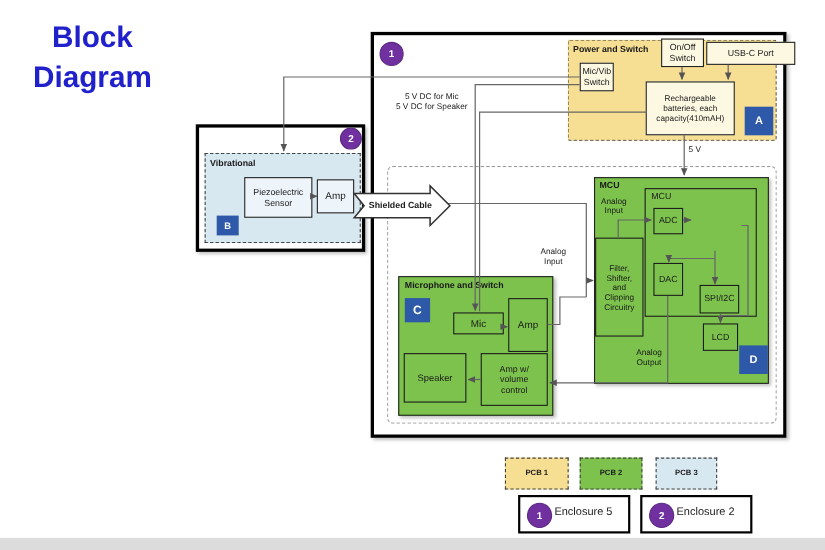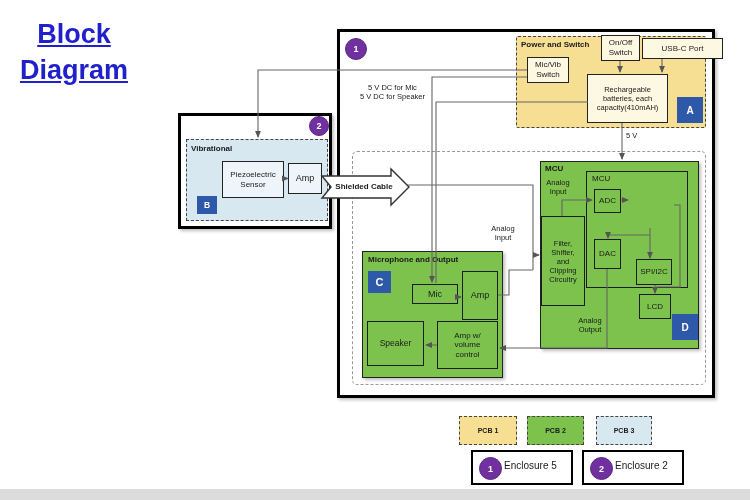--- a/index.html
+++ b/index.html
@@ -23,29 +23,29 @@
   .legendpcb{border:1.5px dashed #444;font-size:7px;font-weight:bold;}
   .legendenc{border:2.5px solid #000;background:#fff;}
   .roles{font-size:10px;line-height:13px;}
   svg{position:absolute;left:0;top:0;pointer-events:none;}
 </style>
 </head>
 <body>
 
 <div id="stage">
 
-  <div class="abs title pre" style="left:4px;top:16px;width:140px;text-decoration:underline;">Block
+  <div class="abs title pre" style="left:14px;top:16px;width:140px;">Block
 Diagram</div>
 
   <div class="abs enclosure" style="left:337px;top:29px;width:378px;height:369px;"></div>
   <div class="abs pcircle" style="left:345px;top:38px;width:22px;height:22px;">1</div>
 
   <div class="abs dashed" style="left:516px;top:36px;width:190px;height:92px;background:#f6de92;border-radius:2px;"></div>
   <div class="abs blocktitle" style="left:521px;top:40px;">Power and Switch</div>
-  <div class="abs box whitebox ctr pre" style="left:527px;top:57px;width:42px;height:26px;">Mic/Vib
+  <div class="abs box whitebox ctr pre" style="left:527px;top:57px;width:31px;height:26px;">Mic/Vib
 Switch</div>
   <div class="abs box whitebox ctr pre" style="left:601px;top:35px;width:39px;height:26px;">On/Off
 Switch</div>
   <div class="abs box whitebox ctr" style="left:642px;top:38px;width:81px;height:21px;">USB-C Port</div>
   <div class="abs box whitebox ctr pre" style="left:587px;top:74px;width:81px;height:49px;font-size:7.5px;">Rechargeable
 batteries, each
 capacity(410mAH)</div>
   <div class="abs badge" style="left:677px;top:97px;width:26px;height:26px;font-size:10px;">A</div>
   <div class="abs wlabel" style="left:626px;top:131px;">5 V</div>
 
@@ -57,21 +57,21 @@
   <div class="abs enclosure" style="left:178px;top:113px;width:154px;height:116px;"></div>
   <div class="abs pcircle" style="left:309px;top:116px;width:20px;height:20px;">2</div>
   <div class="abs dashed" style="left:186px;top:139px;width:142px;height:82px;background:#d8e8f1;"></div>
   <div class="abs blocktitle" style="left:191px;top:144px;">Vibrational</div>
   <div class="abs box ctr pre" style="left:222px;top:161px;width:62px;height:37px;background:#eef5fa;">Piezoelectric
 Sensor</div>
   <div class="abs box ctr" style="left:288px;top:163px;width:34px;height:31px;background:#eef5fa;font-size:9px;">Amp</div>
   <div class="abs badge" style="left:197px;top:196px;width:20px;height:18px;font-size:8.5px;">B</div>
 
   <div class="abs green" style="left:362px;top:251px;width:141px;height:127px;"></div>
-  <div class="abs blocktitle" style="left:368px;top:255px;">Microphone and Output</div>
+  <div class="abs blocktitle" style="left:368px;top:255px;">Microphone and Switch</div>
   <div class="abs badge" style="left:368px;top:271px;width:23px;height:22px;font-size:11px;">C</div>
   <div class="abs gbox ctr" style="left:412px;top:284px;width:46px;height:20px;font-size:9px;">Mic</div>
   <div class="abs gbox ctr" style="left:462px;top:271px;width:36px;height:49px;font-size:9px;">Amp</div>
   <div class="abs gbox ctr" style="left:367px;top:321px;width:57px;height:45px;font-size:8.5px;">Speaker</div>
   <div class="abs gbox ctr pre" style="left:437px;top:321px;width:61px;height:48px;">Amp w/
 volume
 control</div>
 
   <div class="abs wlabel pre" style="left:478px;top:224px;width:50px;">Analog
 Input</div>

